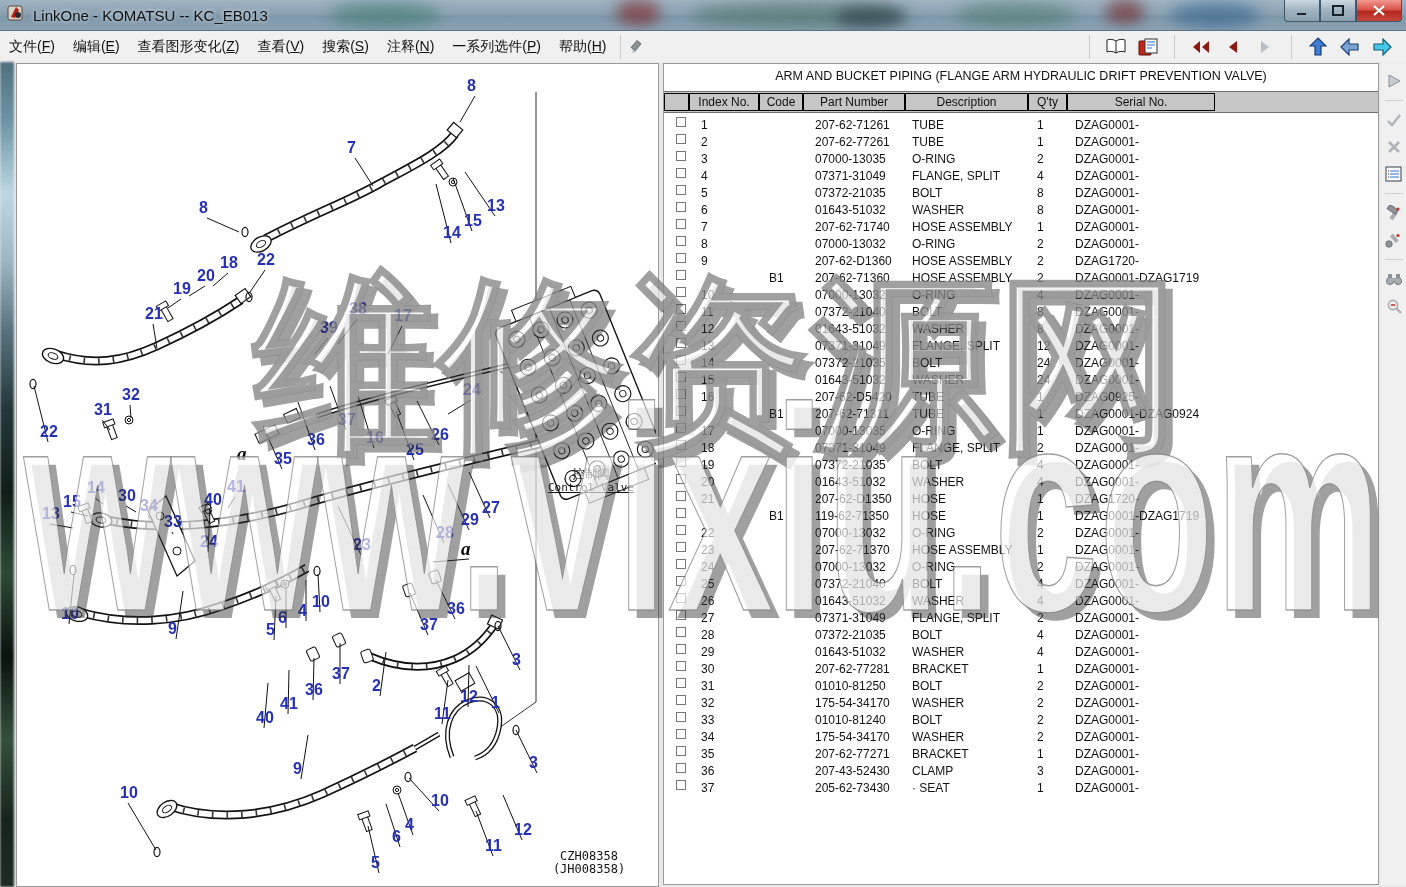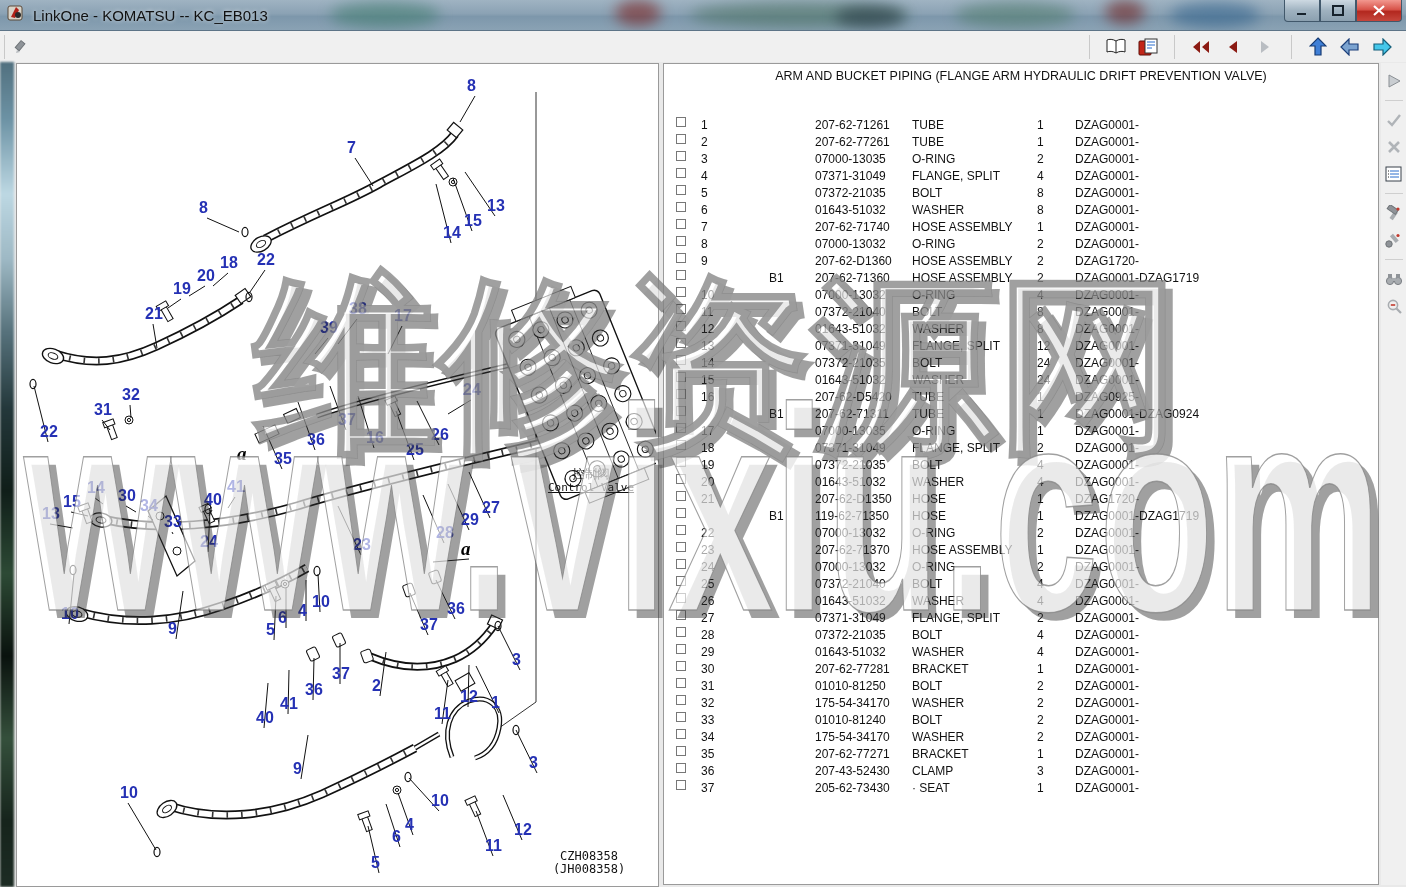--- a/index.html
+++ b/index.html
@@ -97,20 +97,30 @@
       </div>
       <div class="wbtn close">
         <svg width="12" height="11">
             <path d="M1 1 L11 10 M11 1 L1 10" stroke="#fff" stroke-width="2.2"></path>
           </svg>
       </div>
     </div>
   </div>
 
   <div class="menubar">
+    <div id="menus" style="display:flex;">
+        <div class="menu-item">文件(<u>F</u>)</div>
+        <div class="menu-item">编辑(<u>E</u>)</div>
+        <div class="menu-item">查看图形变化(<u>Z</u>)</div>
+        <div class="menu-item">查看(<u>V</u>)</div>
+        <div class="menu-item">搜索(<u>S</u>)</div>
+        <div class="menu-item">注释(<u>N</u>)</div>
+        <div class="menu-item">一系列选件(<u>P</u>)</div>
+        <div class="menu-item">帮助(<u>H</u>)</div>
+      </div>
     <div class="mb-sep"></div>
     <span class="tbi">
       <svg width="16" height="16" viewBox="0 0 16 16">
         <rect x="5" y="2" width="5" height="9" transform="rotate(40 7 6)" fill="#8f9499" stroke="#6f7478"></rect>
         <path d="M4 11 L7 13 L3 14 Z" fill="#b7bbbf"></path>
       </svg>
     </span>
     <div style="margin-left:auto;display:flex;align-items:center;">
       <div class="mb-sep"></div>
       <div class="tb-group" style="margin:0 10px;">
@@ -505,20 +515,29 @@
       <div class="cv-label" style="left:528px;top:402px;width:92px;font-size:12.5px;">控制阀</div>
       <div class="cv-label" style="left:500px;top:417px;width:148px;font-family:'DejaVu Sans Mono',monospace;font-size:11px;text-decoration:underline;">Control Valve</div>
       <div class="dwg-num" style="left:512px;top:786px;width:120px;">
         <div>CZH08358</div>
         <div>(JH008358)</div>
       </div>
     </div>
 
     <div class="table-panel">
       <div class="table-title">ARM AND BUCKET PIPING (FLANGE ARM HYDRAULIC DRIFT PREVENTION VALVE)</div>
+      <div class="thead" id="thead">
+          <div class="th" style="left: 0px; width: 23px;"></div>
+          <div class="th" style="left: 25px; width: 68px;">Index No.</div>
+          <div class="th" style="left: 95px; width: 42px;">Code</div>
+          <div class="th" style="left: 139px; width: 100px;">Part Number</div>
+          <div class="th" style="left: 241px; width: 121px;">Description</div>
+          <div class="th" style="left: 364px; width: 37px;">Q'ty</div>
+          <div class="th" style="left: 403px; width: 146px;">Serial No.</div>
+        </div>
       <div class="rows" id="rows">
           <div class="prow">
             <span class="cb"></span>
             <span class="c-idx">1</span>
             <span class="c-code"></span>
             <span class="c-part">207-62-71261</span>
             <span class="c-desc">TUBE</span>
             <span class="c-qty">1</span>
             <span class="c-ser">DZAG0001-</span>
           </div>

